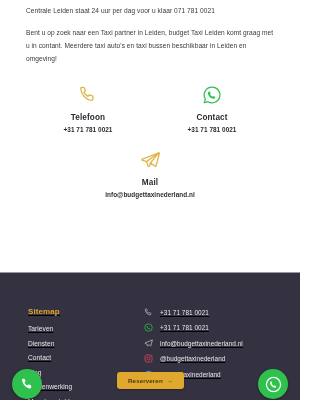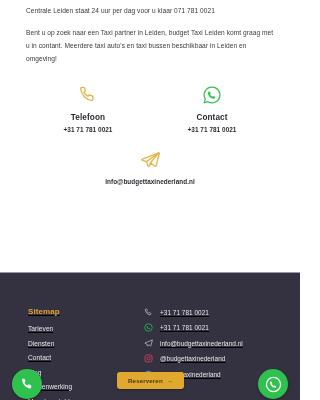--- a/index.html
+++ b/index.html
@@ -206,20 +206,21 @@
 </div>
 
 <div class="contact-row-single">
   <div class="contact-card">
     <div class="contact-icon">
       <svg width="21" height="21" viewBox="0 0 24 24" fill="none" stroke="#e0b64a" stroke-width="1.5" stroke-linecap="round" stroke-linejoin="round">
         <path d="M21.5 3.2 2.6 10.4c-.6.2-.6 1 0 1.2l4.8 1.7 1.8 5c.2.6 1 .7 1.3.1l2.1-3.3 4.6 3.4c.5.3 1.1.1 1.2-.5l3.7-14c.1-.6-.4-1-1-.8z"></path>
         <path d="M7.4 13.3 21.5 3.2l-10 11.9"></path>
       </svg>
     </div>
+    <div class="contact-title">Mail</div>
     <div class="contact-value">info@budgettaxinederland.nl</div>
   </div>
 </div>
 
 <div class="footer">
   <div class="footer-cols">
 
     <div class="col-sitemap">
       <div class="col-head">Sitemap</div>
       <div class="sitemap-item">Tarieven</div>

